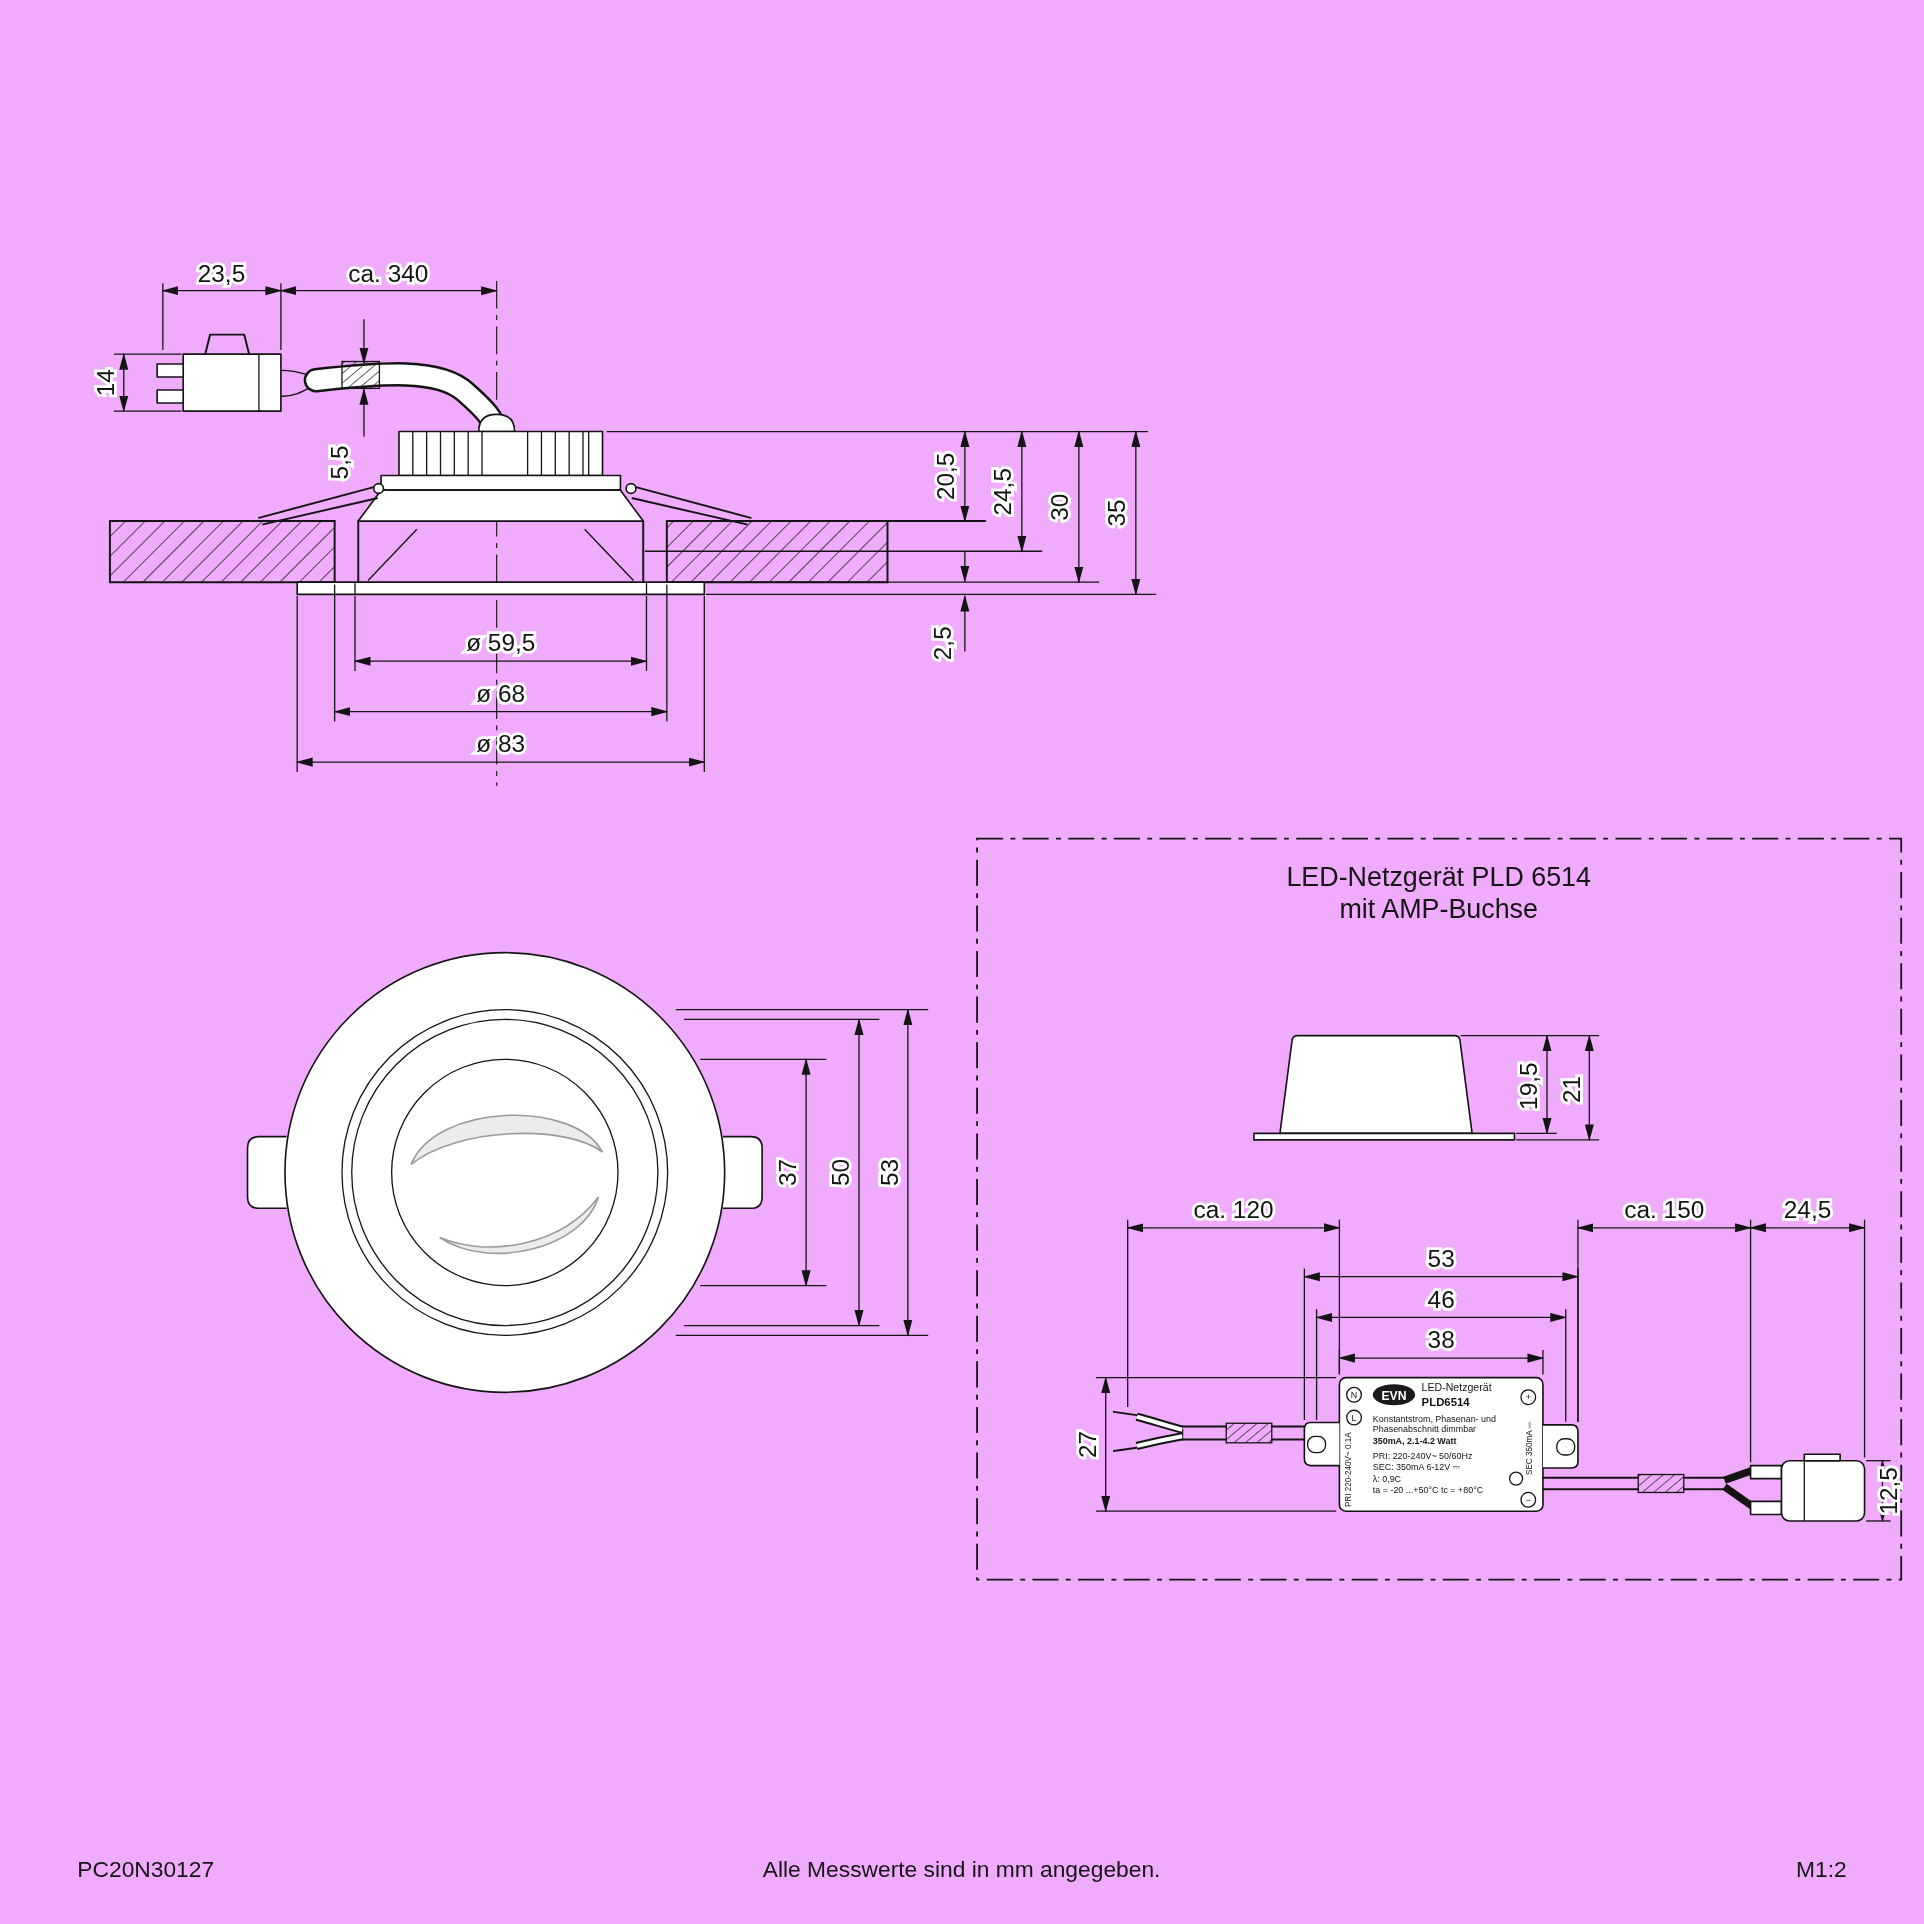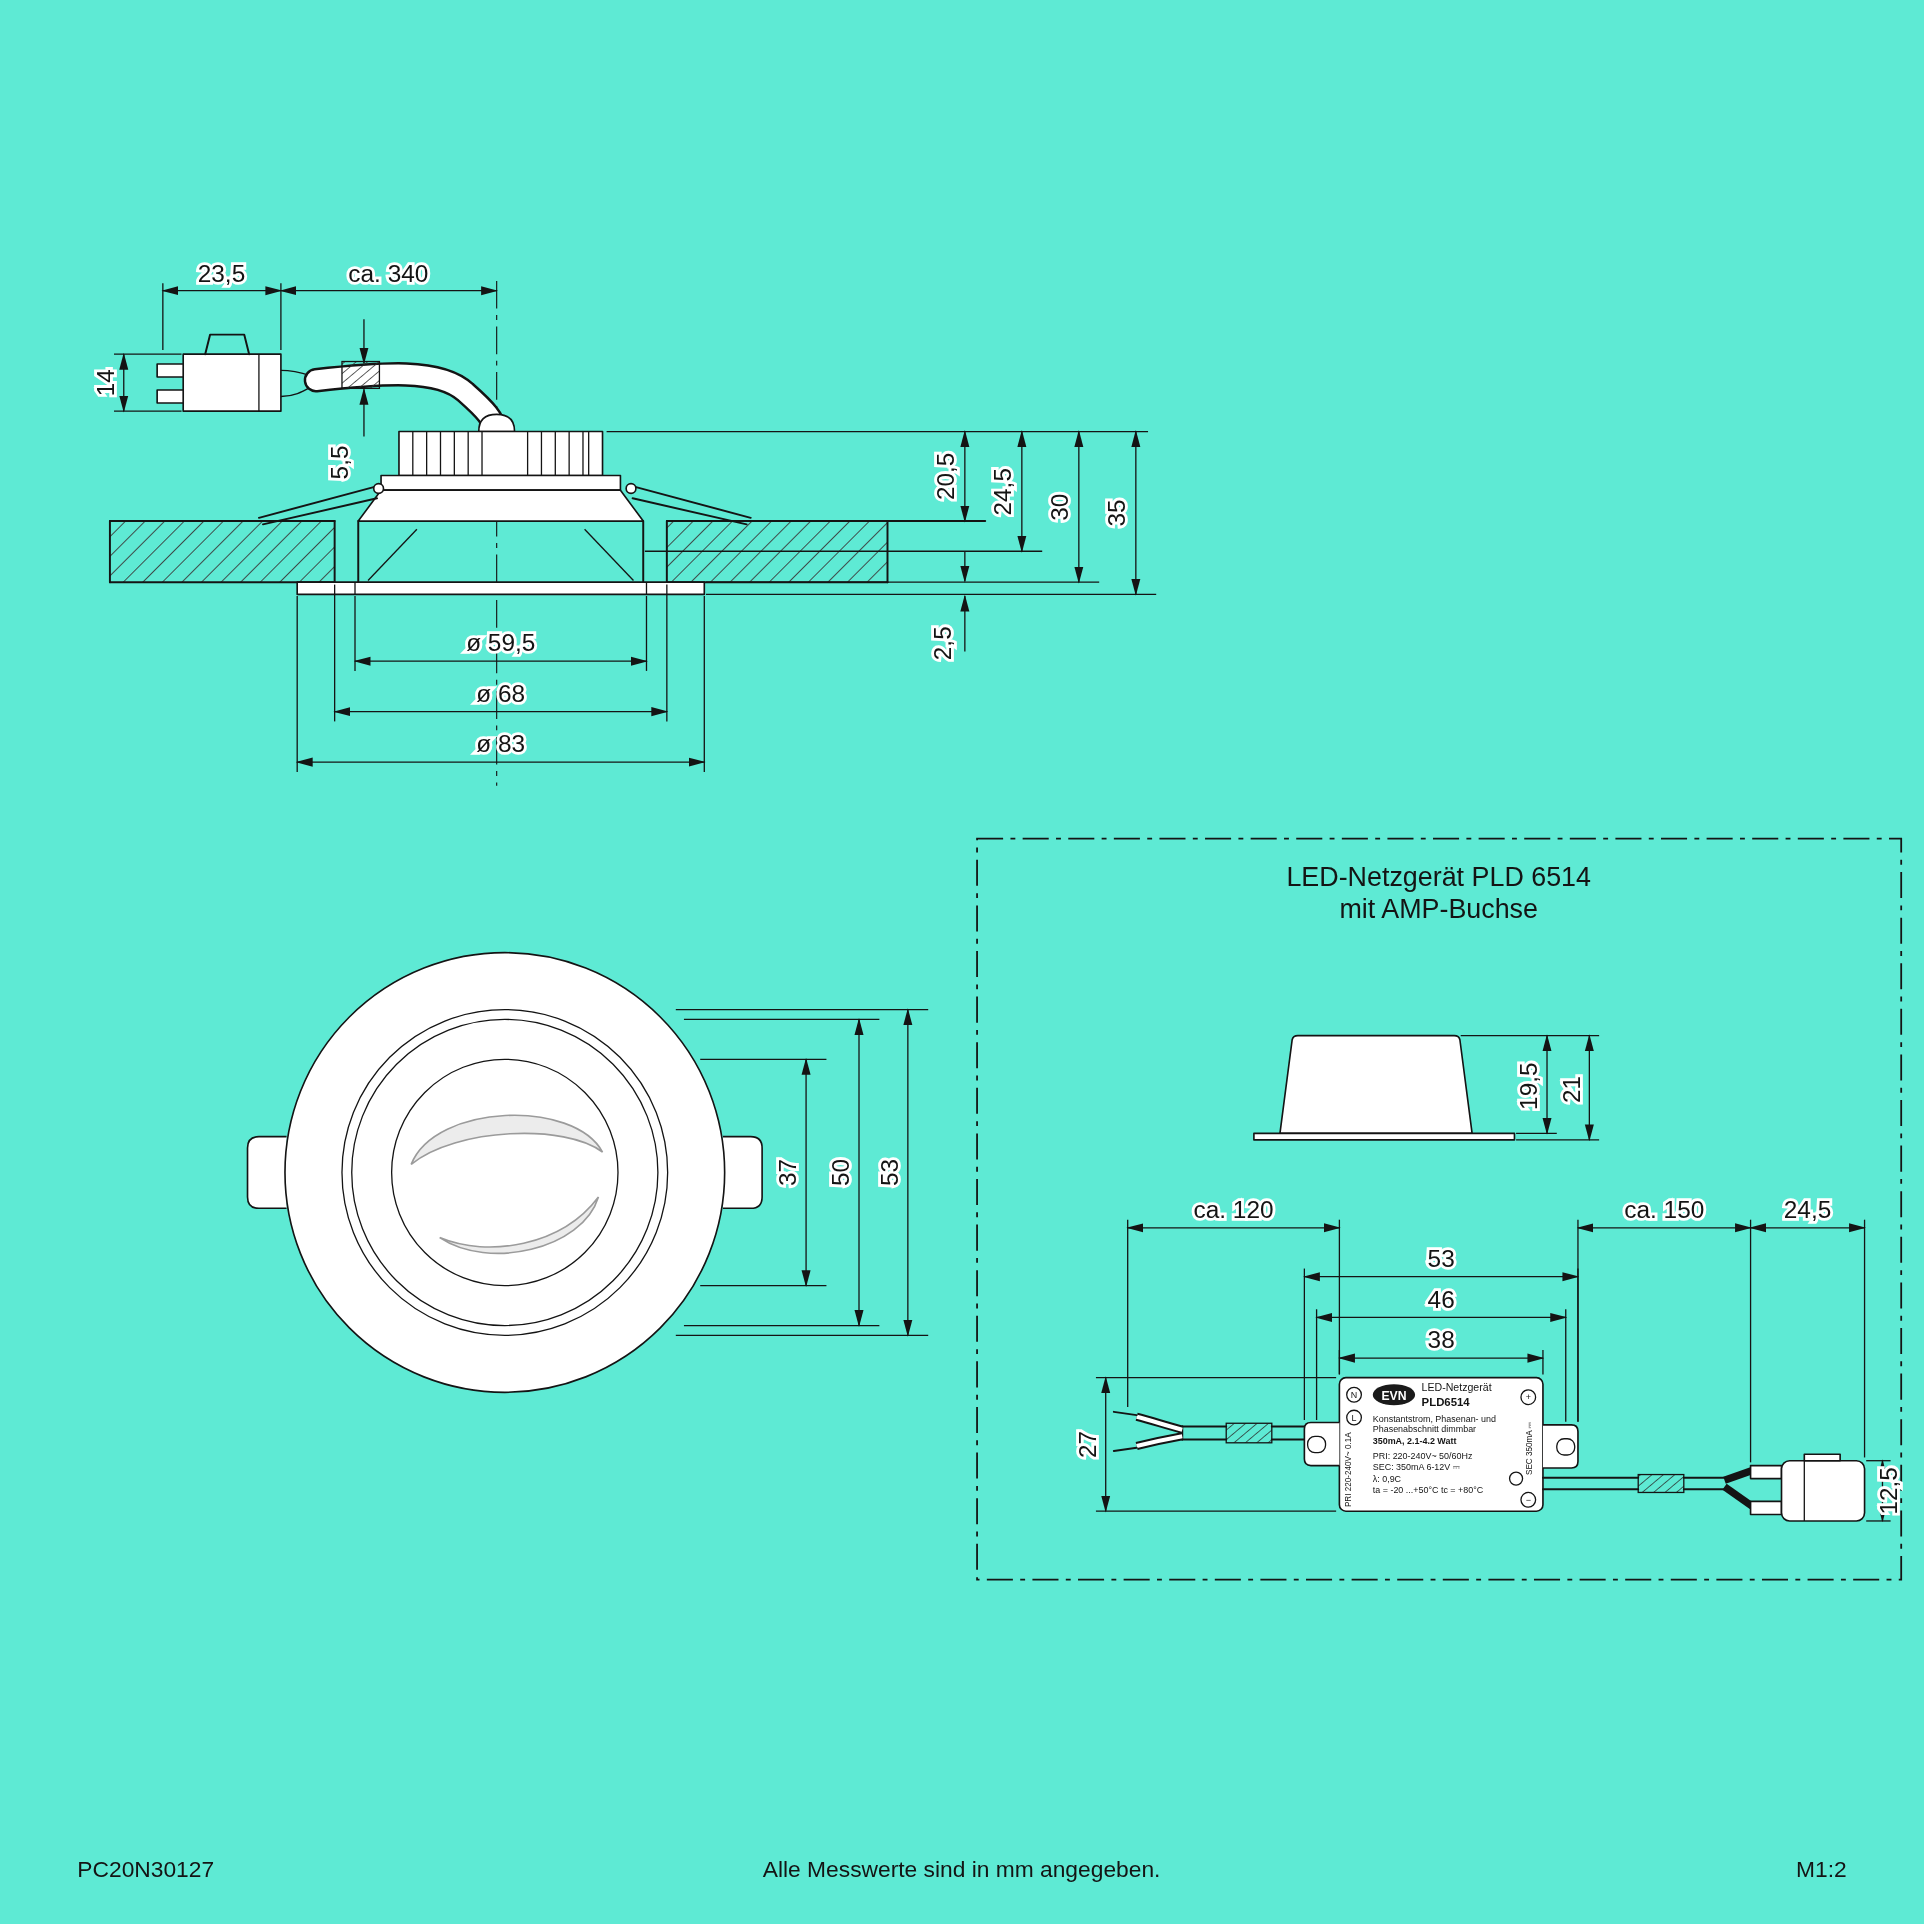--- a/index.html
+++ b/index.html
@@ -1,16 +1,16 @@
 <!DOCTYPE html>
 <html style="font-size:13px"><head>
 <meta charset="utf-8">
 <style>
   html,body{margin:0;padding:0;background:#fff}
-  .page{width:1924px;height:1924px;background:#5eead4;position:relative;font-family:"Liberation Sans",sans-serif}
+  .page{width:1924px;height:1924px;background:#f0abfc;position:relative;font-family:"Liberation Sans",sans-serif}
   svg{display:block}
   text{fill:#141414;font-family:"Liberation Sans",sans-serif}
   .ln{stroke:#141414;stroke-width:2.4;fill:none;stroke-linecap:round;stroke-linejoin:round}
   .ln2{stroke:#141414;stroke-width:2;fill:#fff;stroke-linejoin:round}
   .thin{stroke:#141414;stroke-width:1.6;fill:none}
   .dim{stroke:#141414;stroke-width:1.6;fill:none}
   .cl{stroke:#141414;stroke-width:1.4;fill:none;stroke-dasharray:34 8 6 8}
   .dashbox{stroke:#141414;stroke-width:2.2;fill:none;stroke-dasharray:32 9 6 9}
   .dimtxt{font-size:30px;paint-order:stroke;stroke:#fff;stroke-width:7px;fill:#141414}
   .title{font-size:33px}

